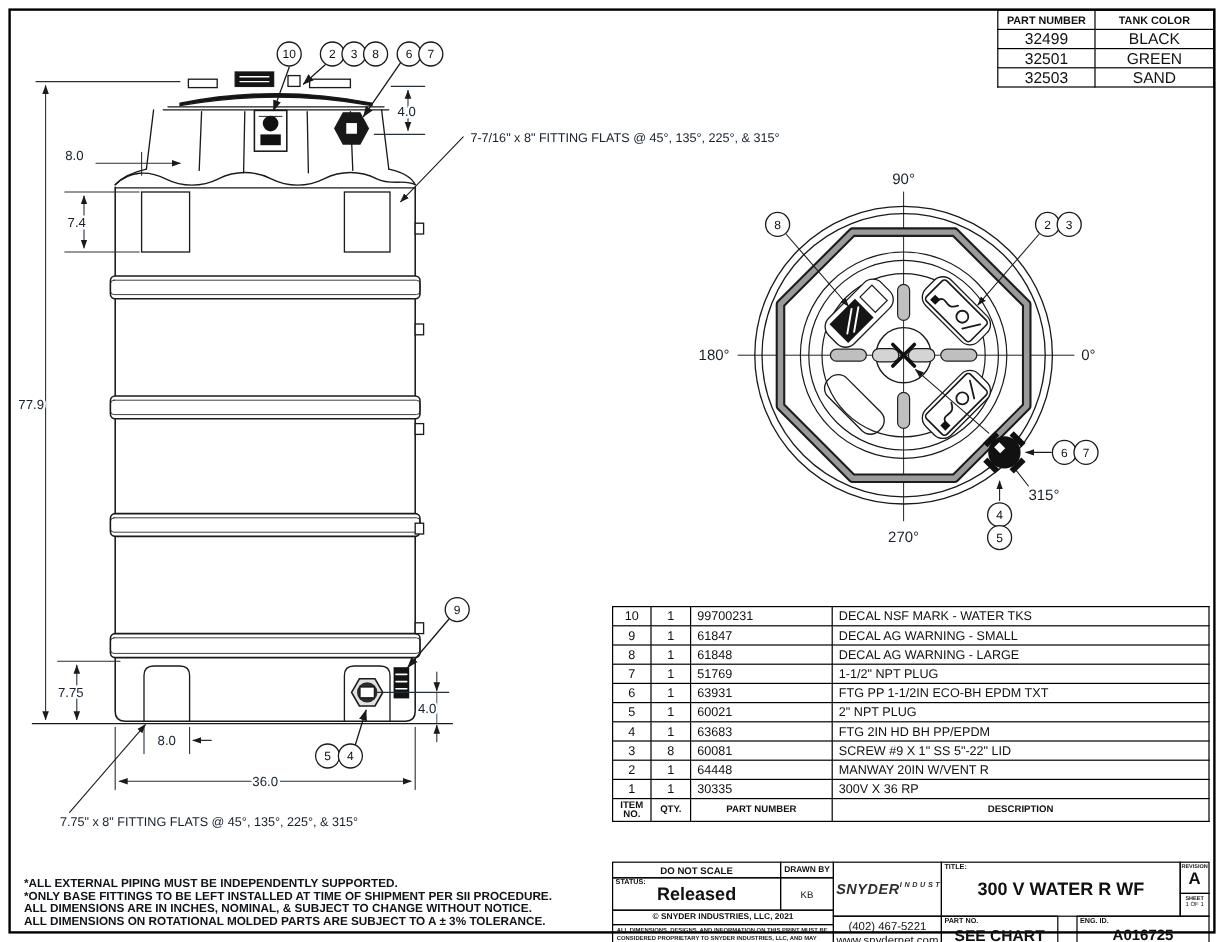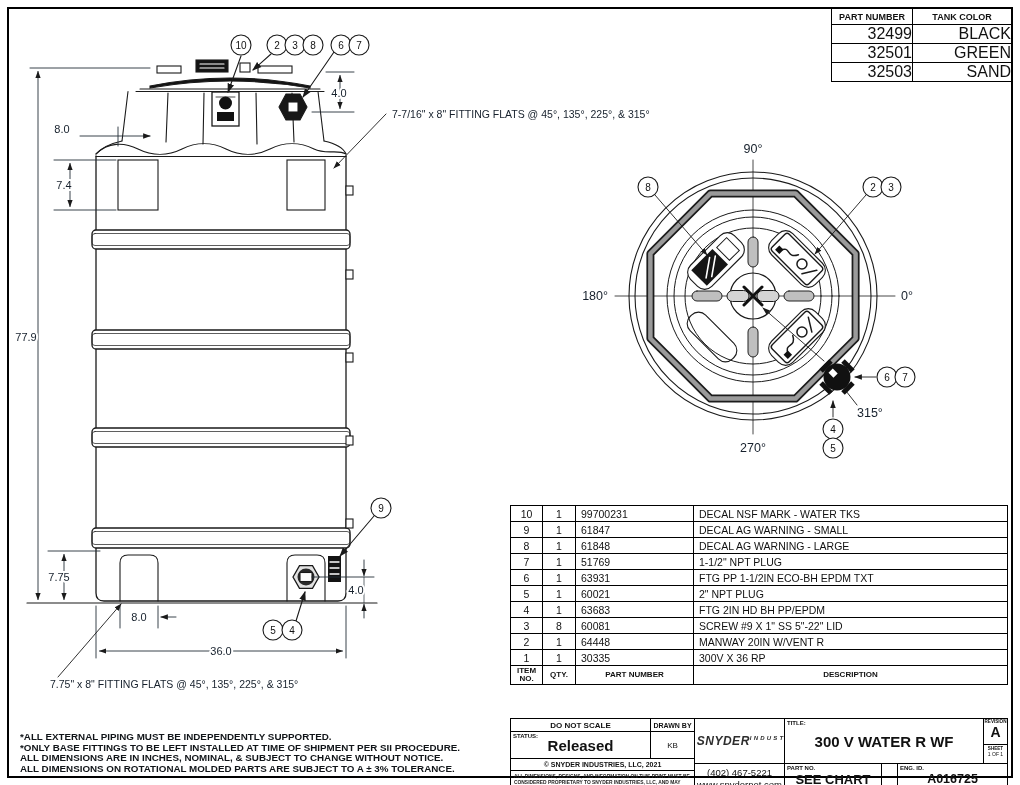--- a/index.html
+++ b/index.html
@@ -10,21 +10,21 @@
   .halo { paint-order:stroke; stroke:#fff; stroke-width:4px; stroke-linejoin:round; }
   .dim { font-size:11px; }
   .angle { font-size:12.5px; }
   .balloon-t { font-size:10px; fill:#111; }
   .note-t { font-size:10.5px; fill:#16202c; }
 
   
   #colorTable { position:absolute; left:831px; top:8px; width:180px; border-collapse:collapse; table-layout:fixed; }
   #colorTable td, #colorTable th { border:1.5px solid #000; text-align:center; overflow:hidden; }
   #colorTable th { font-size:9px; height:16px; }
-  #colorTable td { font-size:16px; font-weight:400; height:14px;text-align:right; }
+  #colorTable td { font-size:13px; font-weight:400; height:14px; }
 
   
   #bomTable { position:absolute; left:510px; top:505px; width:498px; border-collapse:collapse; table-layout:fixed; }
   #bomTable td { border:1px solid #000; font-size:10.5px; height:16px; overflow:hidden; white-space:nowrap; }
   #bomTable .c-item, #bomTable .c-qty { text-align:center; }
   #bomTable .c-part, #bomTable .c-desc { padding-left:5px; }
   #bomTable .bom-head td { font-size:8px; font-weight:bold; text-align:center; height:19px; white-space:pre-line; line-height:1.05; padding-left:0; }
 
   
   #titleBlock { position:absolute; left:510px; top:700px; width:498px; height:77px;margin-top:18px; }

